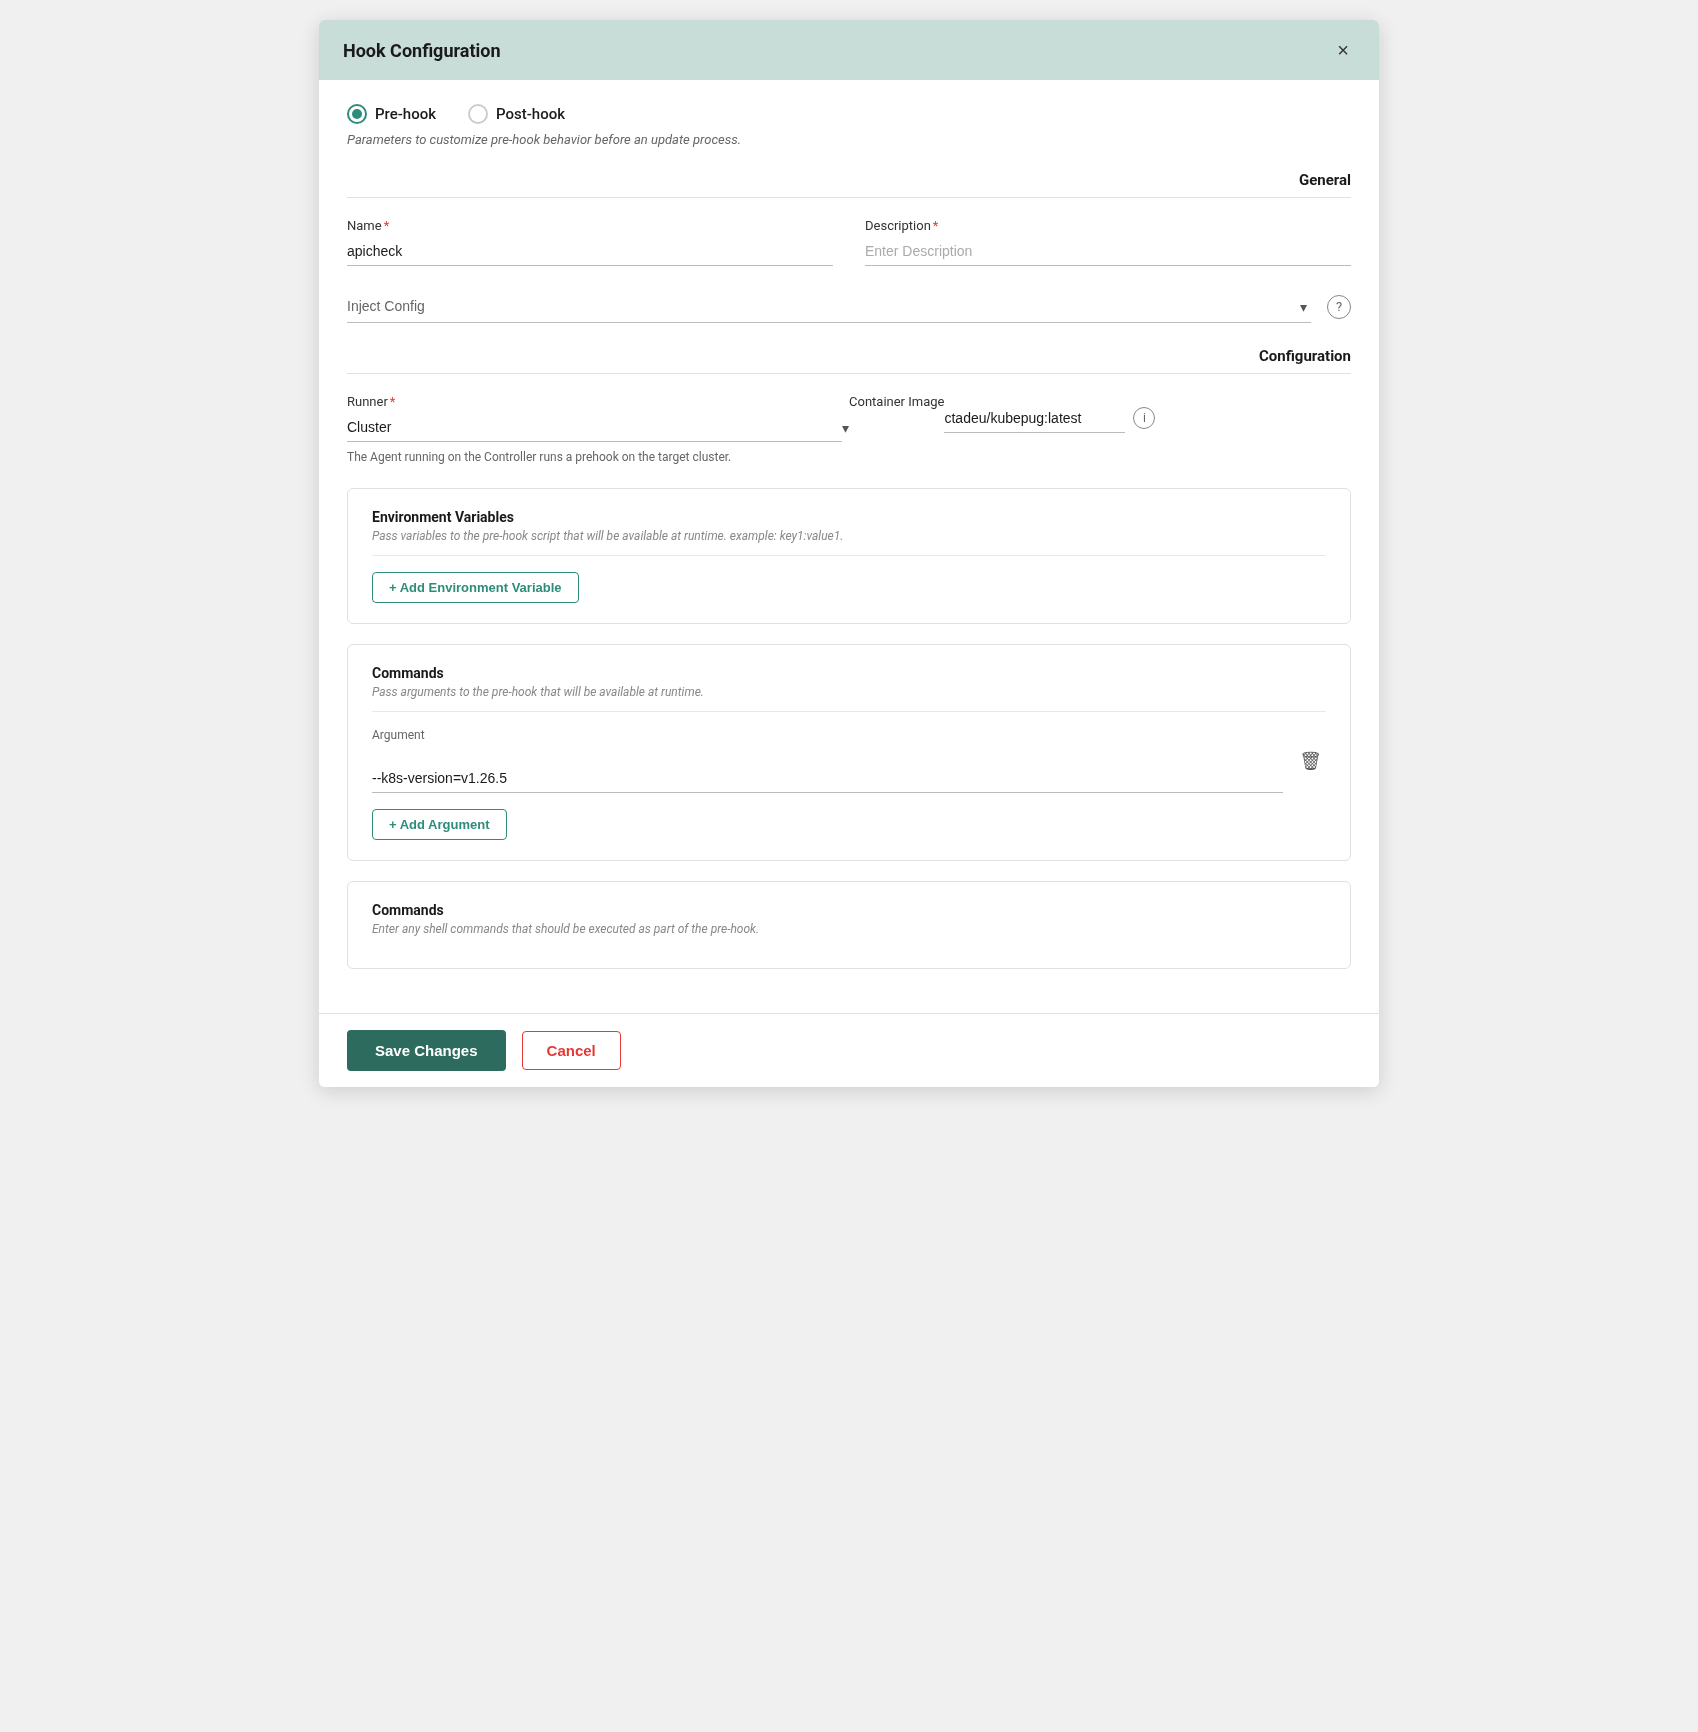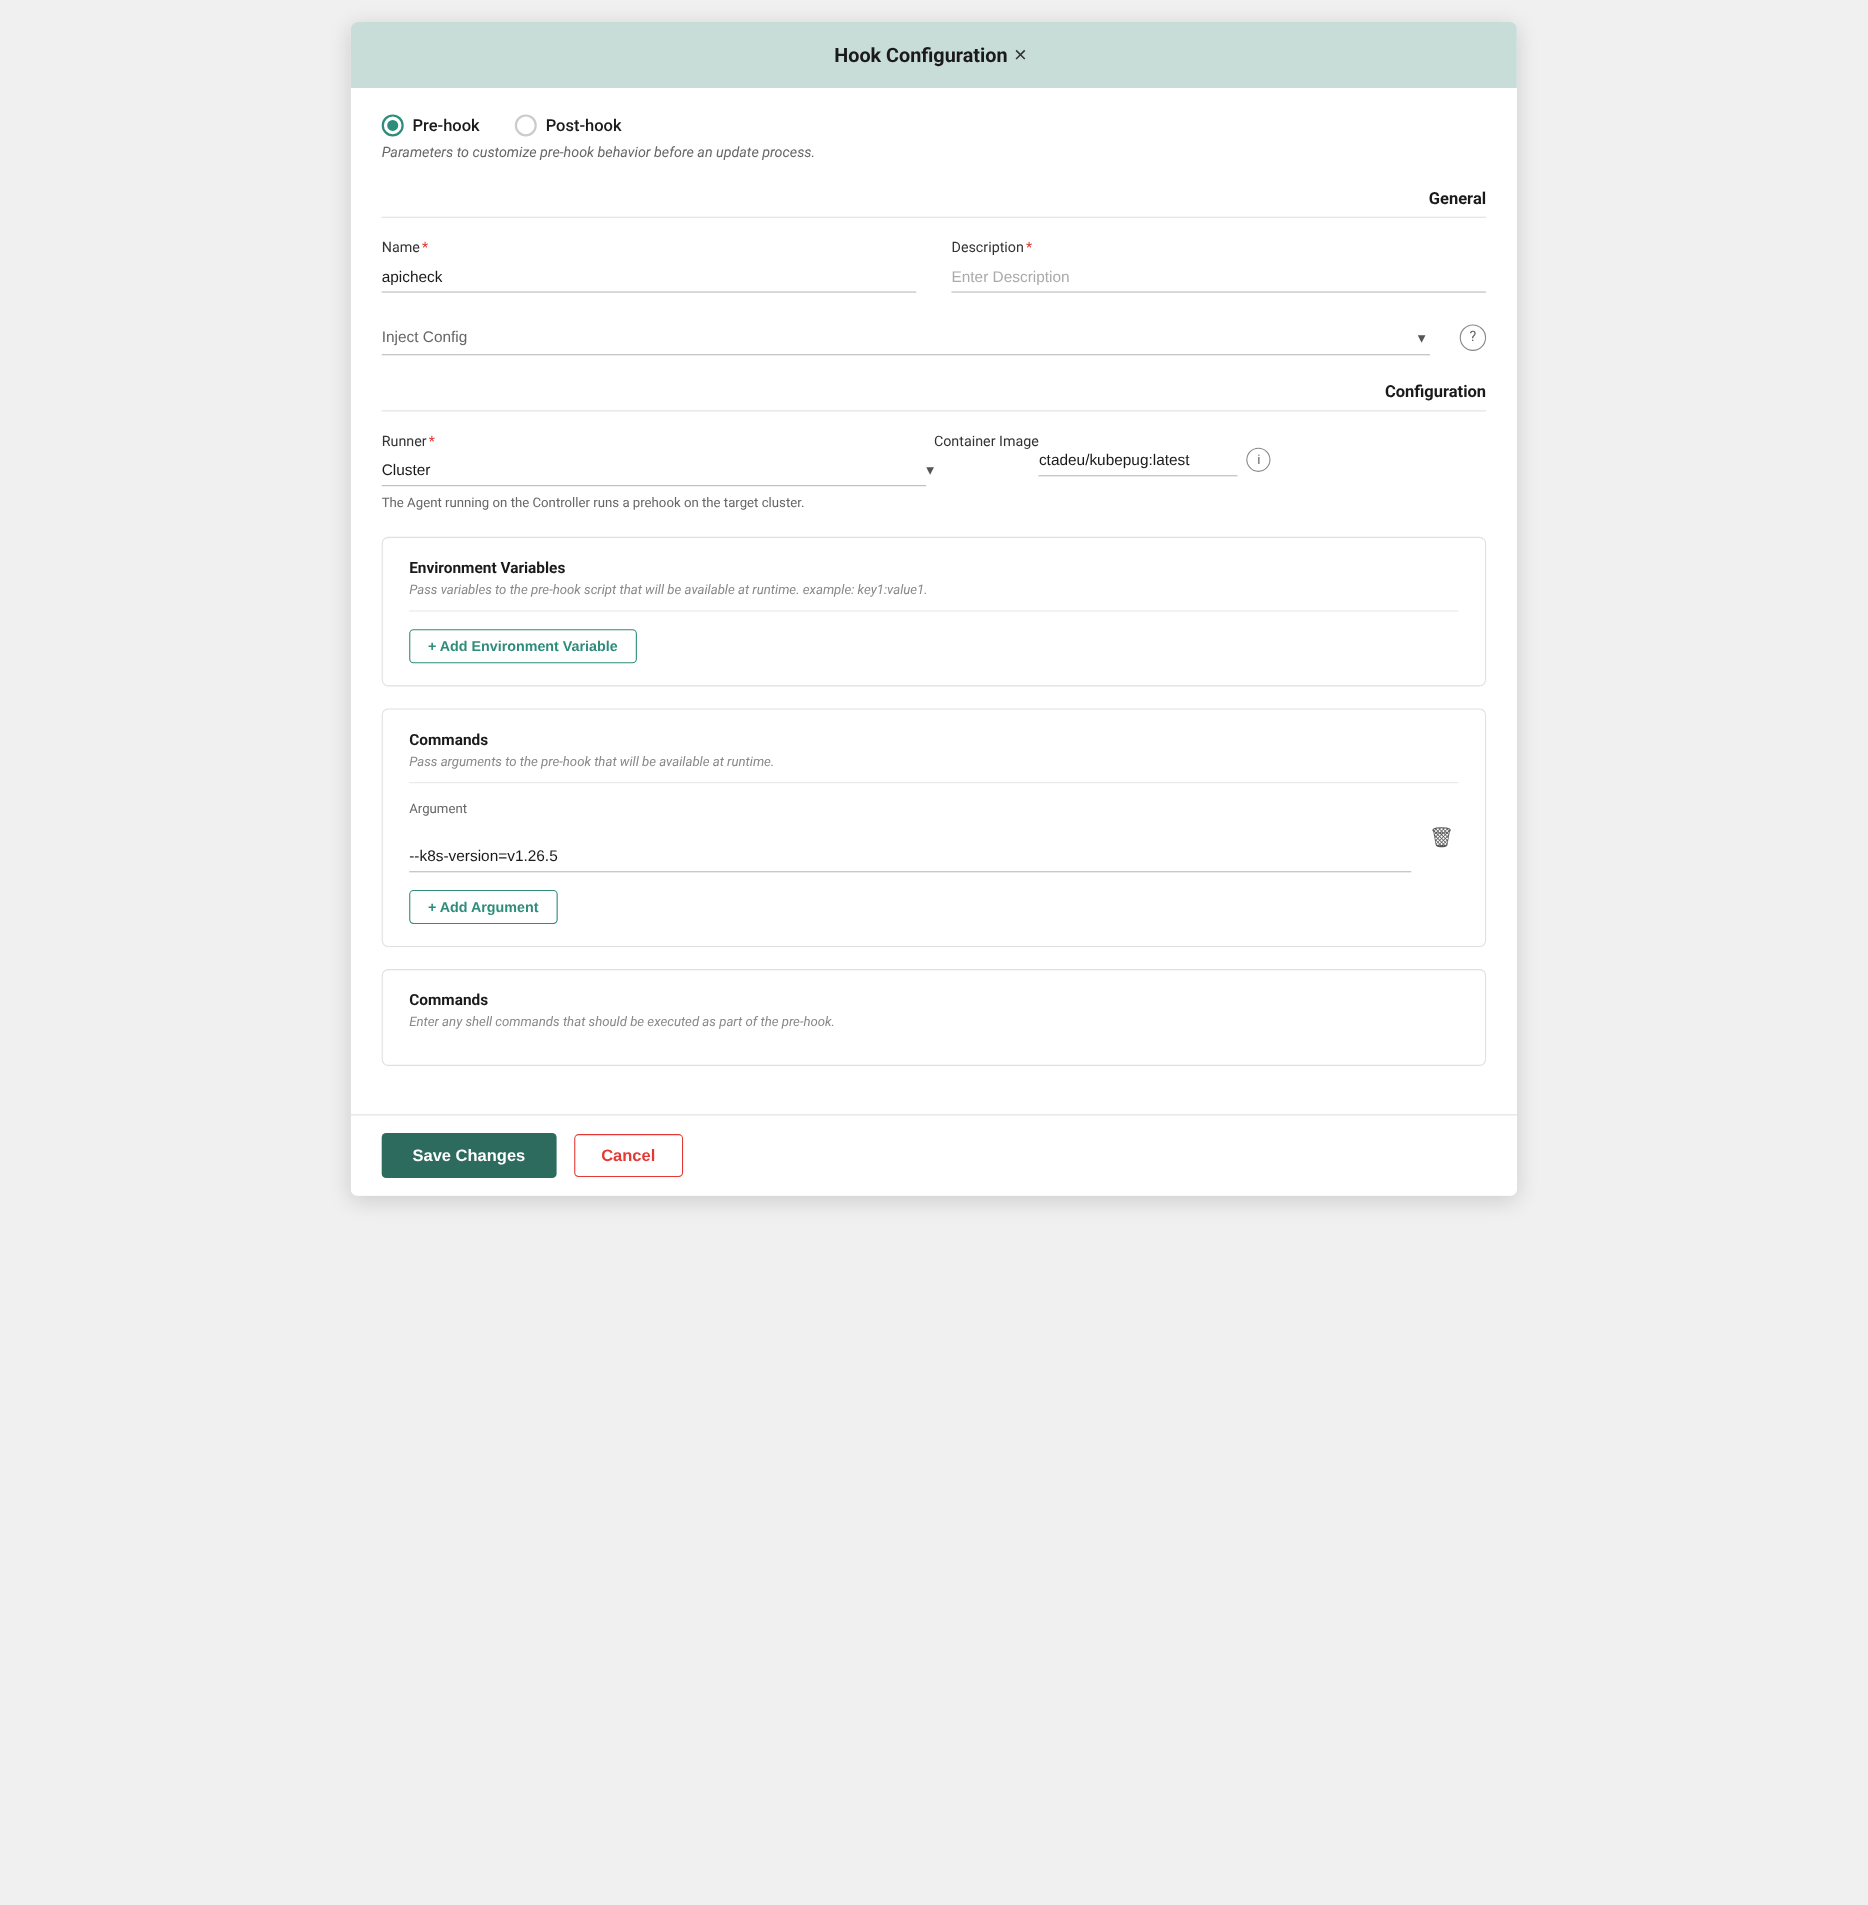--- a/index.html
+++ b/index.html
@@ -19,21 +19,21 @@
       box-shadow: 0 4px 20px rgba(0,0,0,0.15);
       overflow: hidden;
       display: flex;
       flex-direction: column;
     }
     .modal-header {
       background: #c8dcd8;
       padding: 18px 24px;
       display: flex;
       align-items: center;
-      justify-content: center;
+      justify-content: space-between;
     }
     .modal-header-title {
       font-size: 18px;
       font-weight: 700;
       color: #1a1a1a;
     }
     .close-btn {
       background: none;
       border: none;
       cursor: pointer;
@@ -128,21 +128,21 @@
       outline: none;
       background: transparent;
     }
     .form-input::placeholder {
       color: #aaa;
     }
     .inject-config-row {
       margin-bottom: 24px;
       display: flex;
       align-items: center;
-      gap: 27px;
+      gap: 16px;
     }
     .select-wrapper {
       flex: 1;
       position: relative;
     }
     .select-field {
       width: 100%;
       border: none;
       border-bottom: 1px solid #bbb;
       padding: 8px 0;

